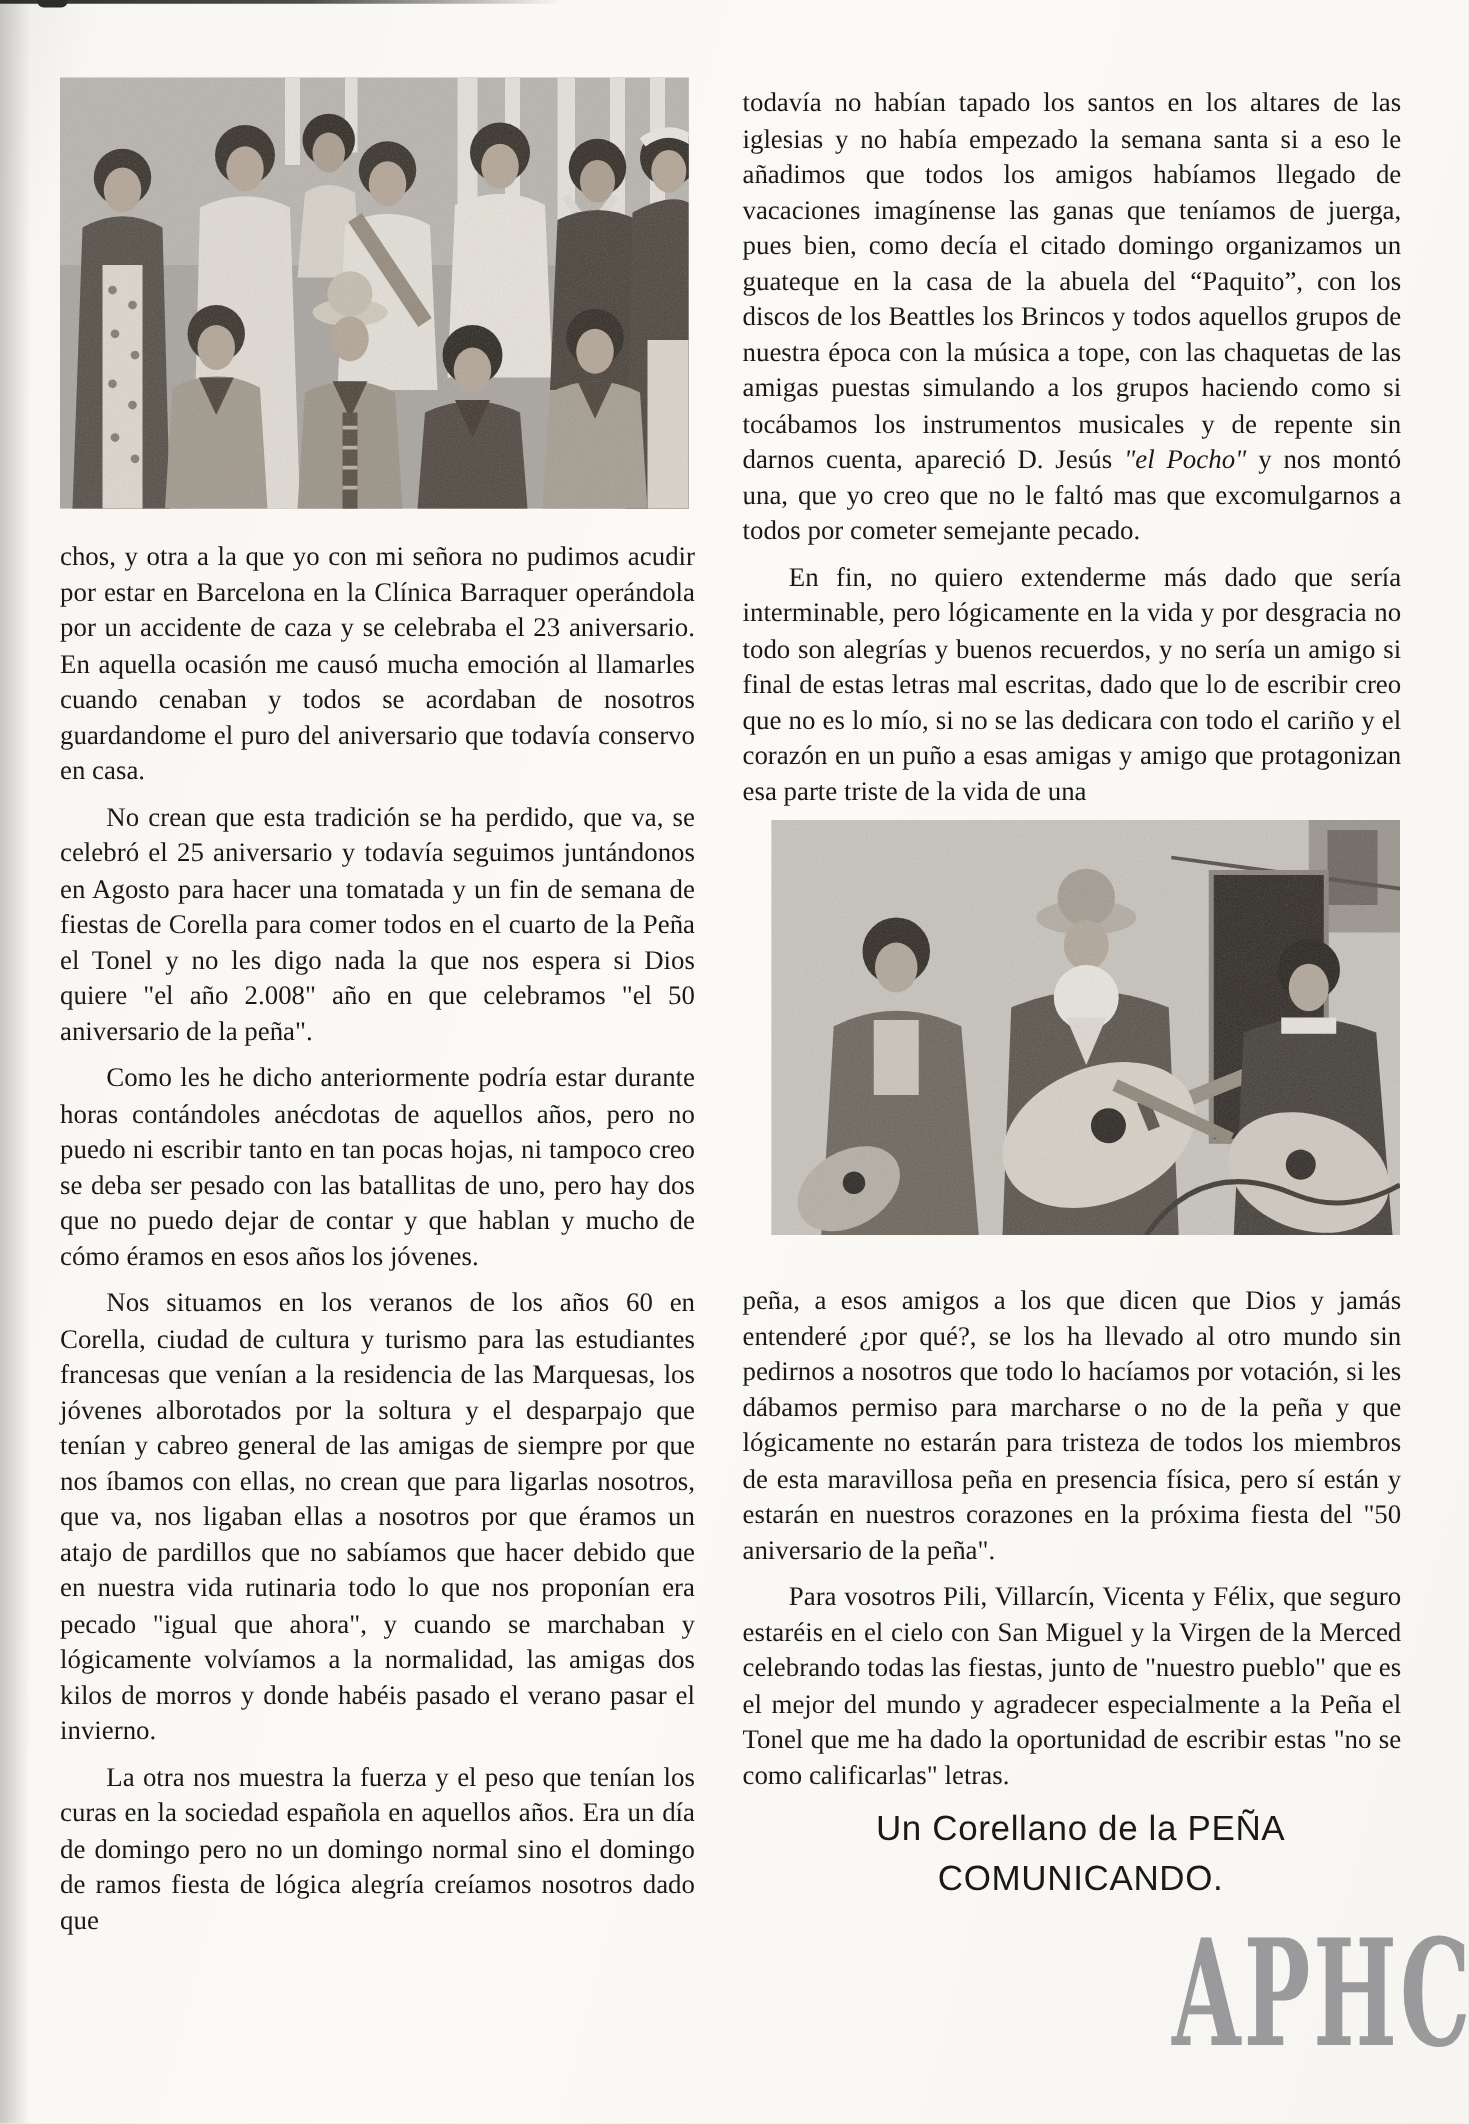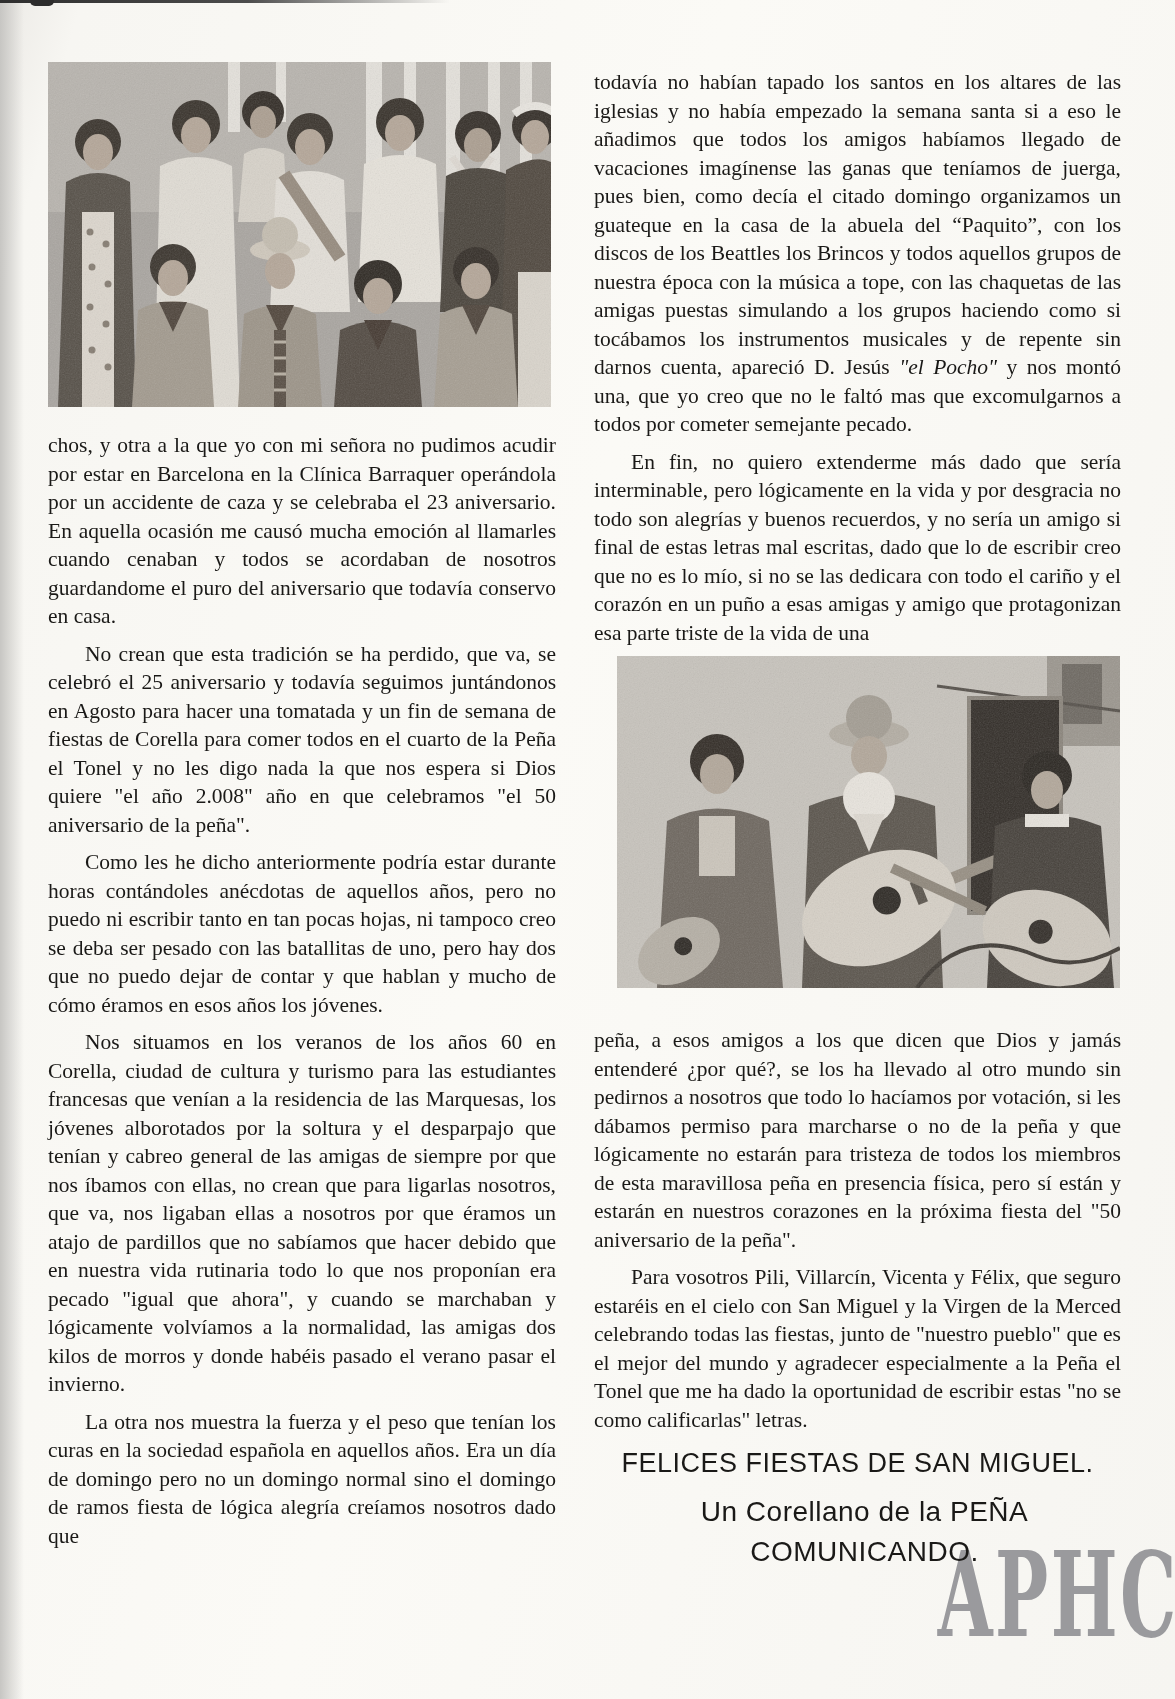--- a/index.html
+++ b/index.html
@@ -189,16 +189,15 @@
           <ellipse cx="430" cy="282" rx="66" ry="46" fill="#cfc9bf"></ellipse>
           <circle cx="422" cy="278" r="12" fill="#332e29"></circle>
         </g>
         <path d="M300 332 Q345 268 420 300 Q460 316 503 292" stroke="#3f3a34" stroke-width="4" fill="none"></path>
         <rect width="503" height="332" filter="url(#g2)" opacity="0.20"></rect>
       </svg>
     </figure>
 
     <p>peña, a esos amigos a los que dicen que Dios y jamás entenderé ¿por qué?, se los ha llevado al otro mundo sin pedirnos a nosotros que todo lo hacíamos por votación, si les dábamos permiso para marcharse o no de la peña y que lógicamente no estarán para tristeza de todos los miembros de esta maravillosa peña en presencia física, pero sí están y estarán en nuestros corazones en la próxima fiesta del "50 aniversario de la peña".</p>
     <p class="indent">Para vosotros Pili, Villarcín, Vicenta y Félix, que seguro estaréis en el cielo con San Miguel y la Virgen de la Merced celebrando todas las fiestas, junto de "nuestro pueblo" que es el mejor del mundo y agradecer especialmente a la Peña el Tonel que me ha dado la oportunidad de escribir estas "no se como calificarlas" letras.</p>
-    <p class="closing first">FELICES FIESTAS DE SAN MIGUEL.</p>
     <p class="closing second">Un Corellano de la PEÑA COMUNICANDO.</p>
   </div>
 </div>
 
 </body></html>

